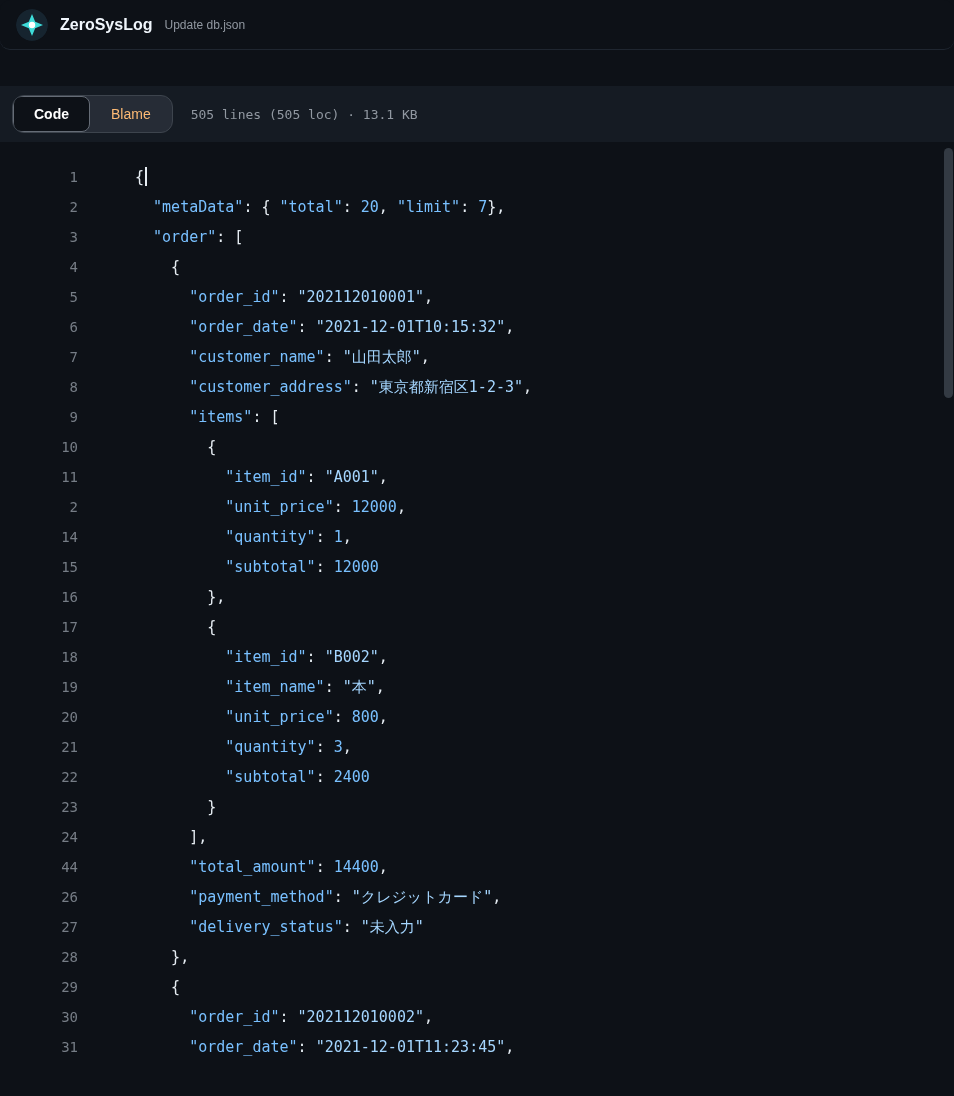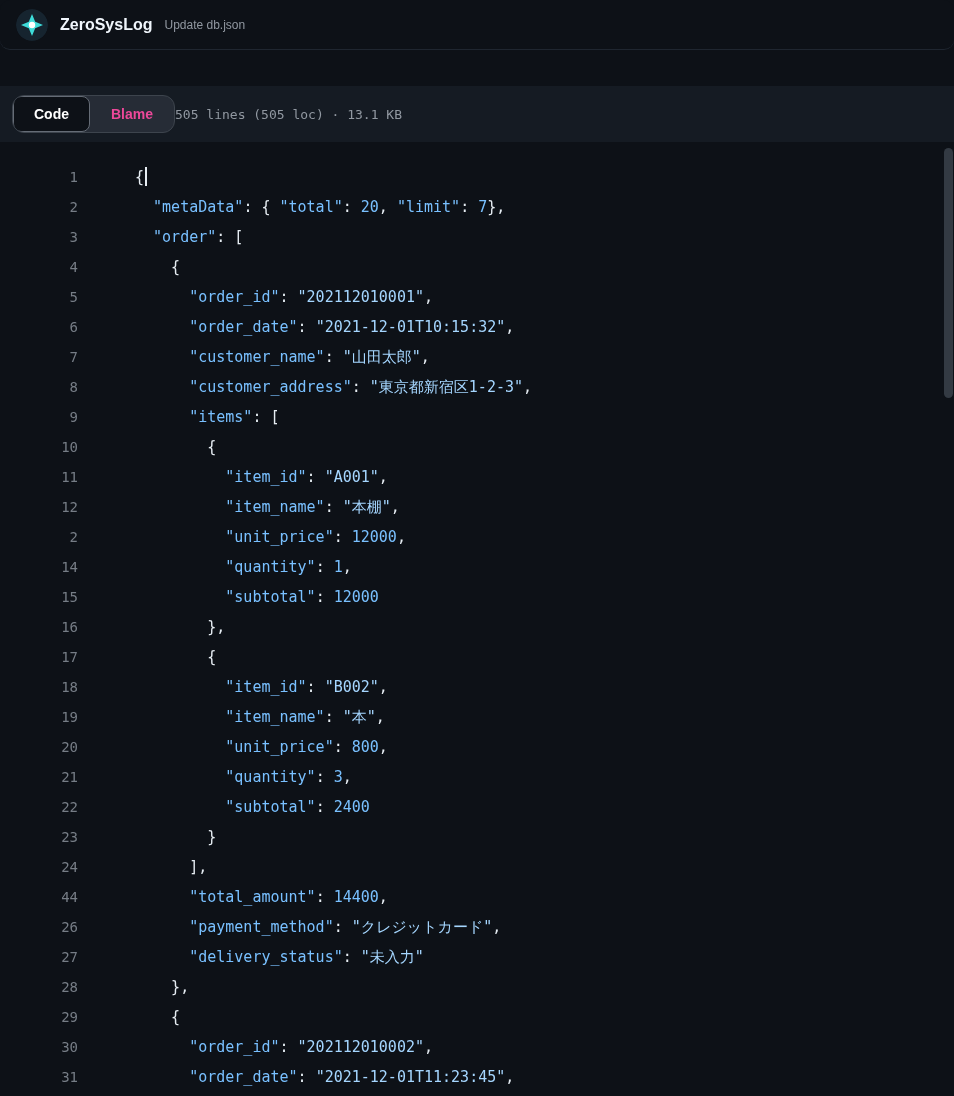--- a/index.html
+++ b/index.html
@@ -37,36 +37,36 @@
   .segmented {
     display: inline-flex;
     background: var(--bg-segment, #262c36);
     border: 1px solid var(--border, #3d444d);
     border-radius: 12px;
     overflow: hidden;
   }
   .seg {
     font-family: "Liberation Sans", sans-serif;
     font-size: 14px;
-    color: #ec4899;
+    color: #fdba74;
     background: transparent;
     border: 1px solid transparent;
     border-radius: 8px;
     padding: 10px 20px;
     cursor: pointer;
     line-height: 1;
-    font-weight: bold;
   }
   .seg.active {
     background: var(--bg, #0d1117);
     border-color: #656c76;
     color: #ffffff;
     font-weight: 700;
   }
   .file-info {
+    margin-left: 18px;
     font-family: "DejaVu Sans Mono", monospace;
     font-size: 13px;
     color: var(--text-muted, #9198a1);
   }
 
   
   .code-area {
     position: relative;
     background: var(--bg, #0d1117);
     padding-top: 20px;
@@ -183,24 +183,20 @@
         </div>
         <div class="code-row">
           <span class="line-num">10</span>
           <span class="line-code"><span class="tok-p">        {</span></span>
         </div>
         <div class="code-row">
           <span class="line-num">11</span>
           <span class="line-code"><span class="tok-p">          </span><span class="tok-k">"item_id"</span><span class="tok-p">: </span><span class="tok-s">"A001"</span><span class="tok-p">,</span></span>
         </div>
         <div class="code-row">
-          <span class="line-num">12</span>
-          <span class="line-code"><span class="tok-p">          </span><span class="tok-k">"item_name"</span><span class="tok-p">: </span><span class="tok-s">"本棚"</span><span class="tok-p">,</span></span>
-        </div>
-        <div class="code-row">
           <span class="line-num">2</span>
           <span class="line-code"><span class="tok-p">          </span><span class="tok-k">"unit_price"</span><span class="tok-p">: </span><span class="tok-n">12000</span><span class="tok-p">,</span></span>
         </div>
         <div class="code-row">
           <span class="line-num">14</span>
           <span class="line-code"><span class="tok-p">          </span><span class="tok-k">"quantity"</span><span class="tok-p">: </span><span class="tok-n">1</span><span class="tok-p">,</span></span>
         </div>
         <div class="code-row">
           <span class="line-num">15</span>
           <span class="line-code"><span class="tok-p">          </span><span class="tok-k">"subtotal"</span><span class="tok-p">: </span><span class="tok-n">12000</span></span>

